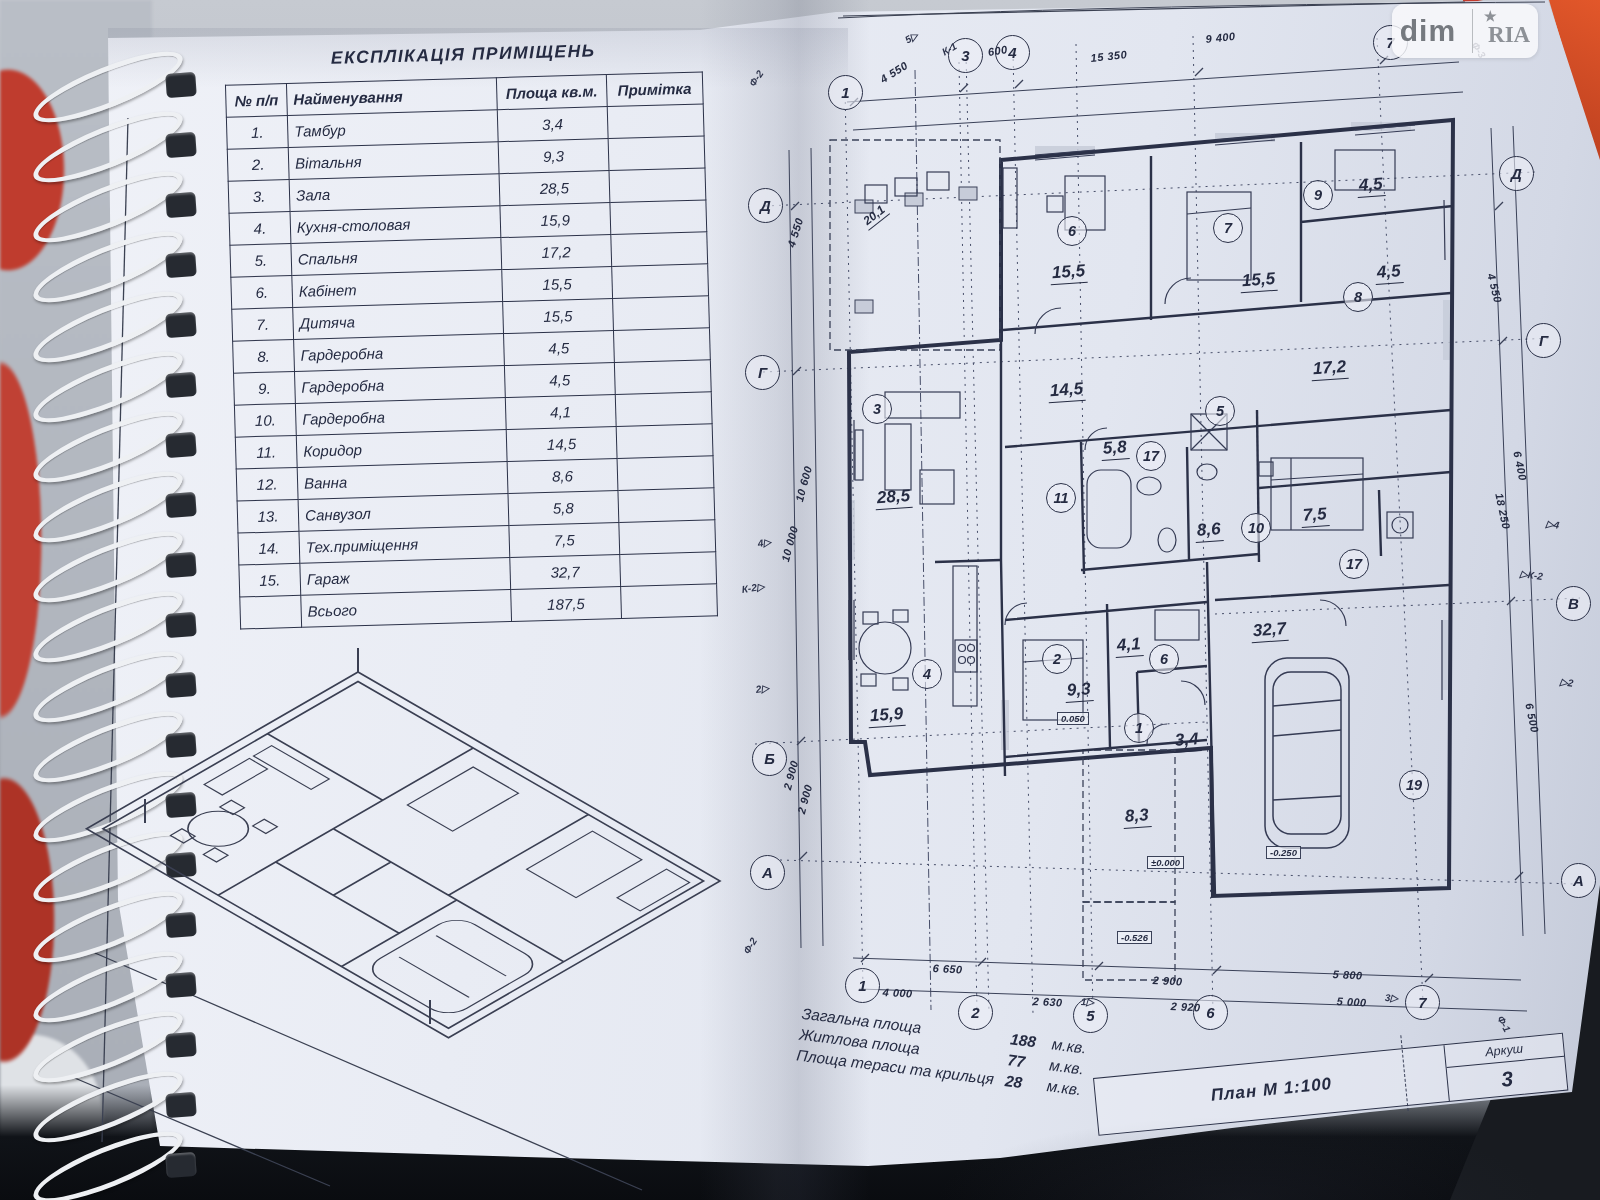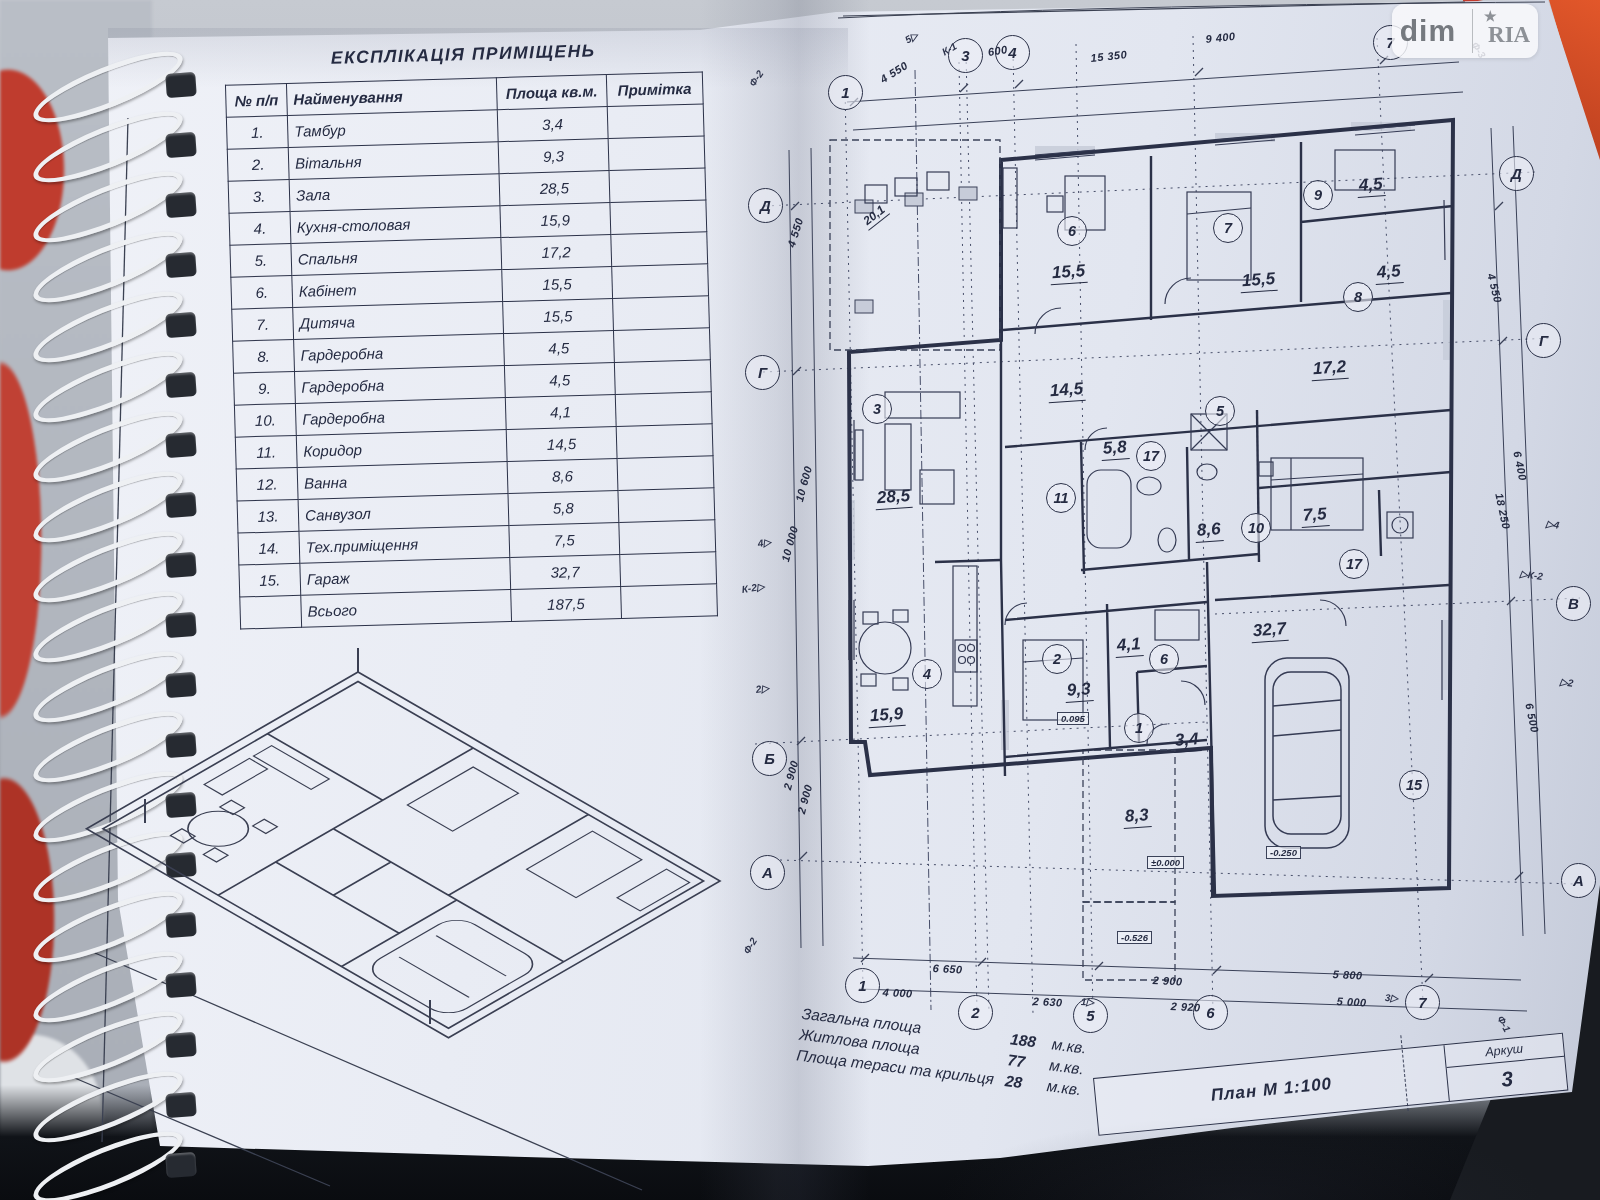--- a/index.html
+++ b/index.html
@@ -483,21 +483,21 @@
   <span class="lbl rm" style="left:470px;top:396px">5</span>
   <span class="lbl rm" style="left:322px;top:216px">6</span>
   <span class="lbl rm" style="left:478px;top:213px">7</span>
   <span class="lbl rm" style="left:608px;top:282px">8</span>
   <span class="lbl rm" style="left:568px;top:180px">9</span>
   <span class="lbl rm" style="left:414px;top:644px">6</span>
   <span class="lbl rm" style="left:311px;top:483px">11</span>
   <span class="lbl rm" style="left:506px;top:513px">10</span>
   <span class="lbl rm" style="left:401px;top:441px">17</span>
   <span class="lbl rm" style="left:604px;top:549px">17</span>
-  <span class="lbl rm" style="left:664px;top:770px">15</span>
+  <span class="lbl rm" style="left:664px;top:770px">19</span>
 
   <span class="lbl area" style="left:315px;top:262px">15,5</span>
   <span class="lbl area" style="left:505px;top:270px">15,5</span>
   <span class="lbl area" style="left:622px;top:175px">4,5</span>
   <span class="lbl area" style="left:640px;top:262px">4,5</span>
   <span class="lbl area" style="left:576px;top:358px">17,2</span>
   <span class="lbl area" style="left:313px;top:380px">14,5</span>
   <span class="lbl area" style="left:366px;top:438px">5,8</span>
   <span class="lbl area" style="left:140px;top:487px">28,5</span>
   <span class="lbl area" style="left:460px;top:520px">8,6</span>
@@ -527,21 +527,21 @@
   <span class="lbl dim" style="left:800px;top:702px;transform:rotate(78deg)">6 500</span>
 
   <span class="lbl dim" style="left:198px;top:962px;transform:rotate(3deg)">6 650</span>
   <span class="lbl dim" style="left:148px;top:986px;transform:rotate(3deg)">4 000</span>
   <span class="lbl dim" style="left:298px;top:995px;transform:rotate(3deg)">2 630</span>
   <span class="lbl dim" style="left:418px;top:974px;transform:rotate(3deg)">2 900</span>
   <span class="lbl dim" style="left:436px;top:1000px;transform:rotate(3deg)">2 920</span>
   <span class="lbl dim" style="left:598px;top:968px;transform:rotate(3deg)">5 800</span>
   <span class="lbl dim" style="left:602px;top:995px;transform:rotate(3deg)">5 000</span>
 
-  <span class="lbl elev" style="left:322px;top:712px">0.095</span>
+  <span class="lbl elev" style="left:322px;top:712px">0.050</span>
   <span class="lbl elev" style="left:412px;top:856px">±0.000</span>
   <span class="lbl elev" style="left:382px;top:931px">-0.526</span>
   <span class="lbl elev" style="left:531px;top:846px">-0.250</span>
 
   <span class="lbl mk" style="left:205px;top:48px;transform:rotate(-30deg)">К-1</span>
   <span class="lbl mk" style="left:168px;top:36px;transform:rotate(-30deg)">5▷</span>
   <span class="lbl mk" style="left:12px;top:82px;transform:rotate(-55deg)">Ф-2</span>
   <span class="lbl mk" style="left:744px;top:40px;transform:rotate(58deg)">Ф-3</span>
   <span class="lbl mk" style="left:22px;top:538px;transform:rotate(-8deg)">4▷</span>
   <span class="lbl mk" style="left:6px;top:584px;transform:rotate(-8deg)">К-2▷</span>

